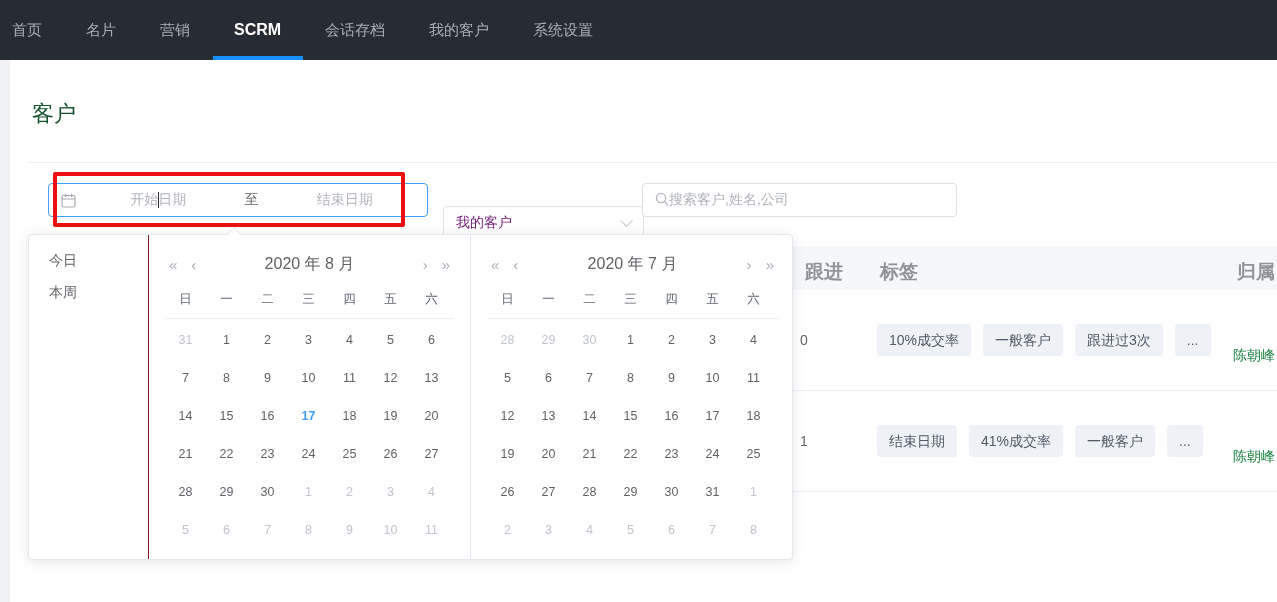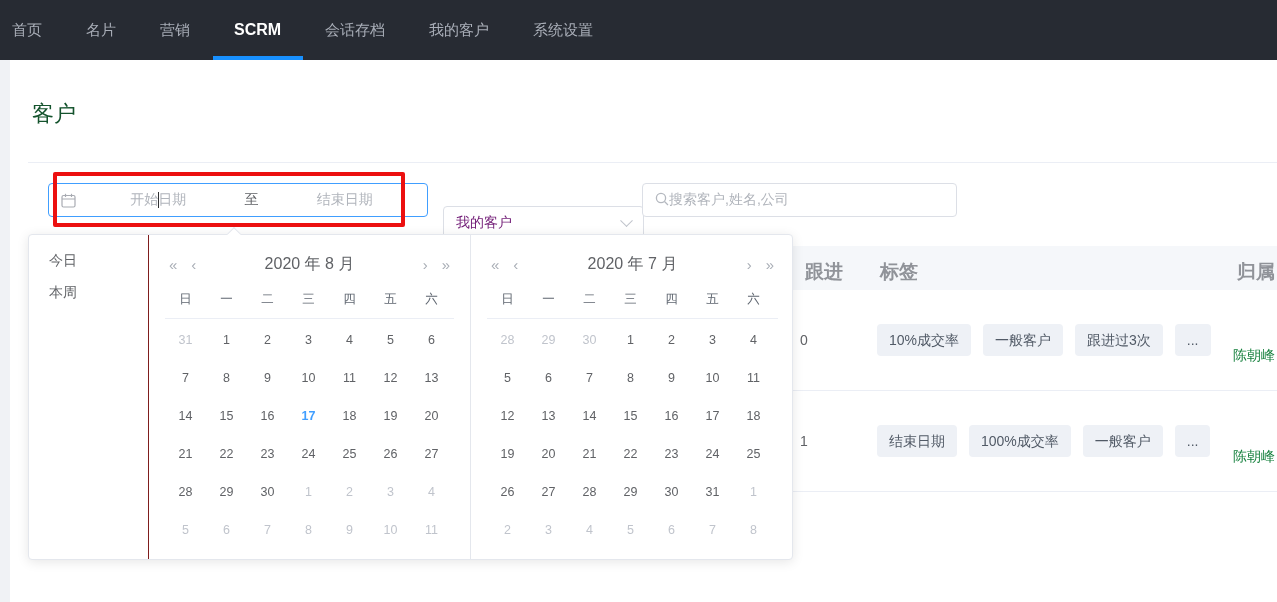--- a/index.html
+++ b/index.html
@@ -115,21 +115,21 @@
           <span class="tag-chip">一般客户</span>
           <span class="tag-chip">跟进过3次</span>
           <span class="tag-chip">...</span>
         </div>
         <span class="cell-owner">陈朝峰</span>
       </div>
       <div class="tbl-row row-1">
         <span class="cell-follow">1</span>
         <div class="cell-tags">
           <span class="tag-chip">结束日期</span>
-          <span class="tag-chip">100%成交率</span>
+          <span class="tag-chip">41%成交率</span>
           <span class="tag-chip">一般客户</span>
           <span class="tag-chip">...</span>
         </div>
         <span class="cell-owner">陈朝峰</span>
       </div>
     </div>
 
   <div class="page-title">客户</div>
   <div class="title-divider"></div>
   <div class="gutter"></div>

